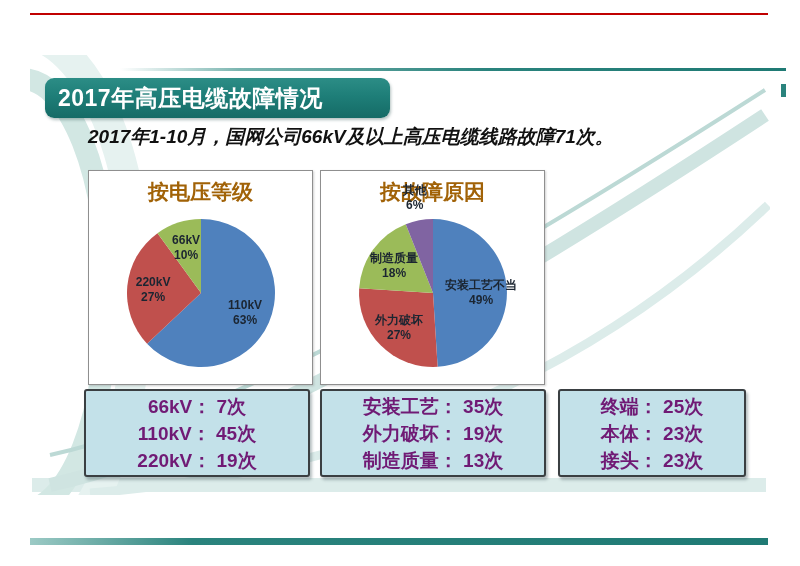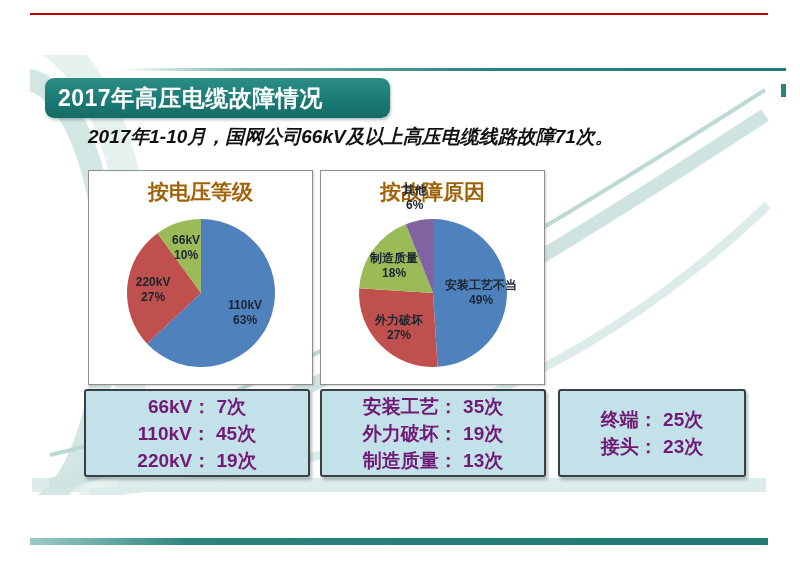--- a/index.html
+++ b/index.html
@@ -98,16 +98,17 @@
   </div>
 
   <div class="abs summary" style="left:320px;width:226px">
     <div class="sum-line">安装工艺： 35次</div>
     <div class="sum-line">外力破坏： 19次</div>
     <div class="sum-line">制造质量： 13次</div>
   </div>
 
   <div class="abs summary" style="left:558px;width:188px">
     <div class="sum-line">终端： 25次</div>
+    <div class="sum-line">本体： 23次</div>
     <div class="sum-line">接头： 23次</div>
   </div>
 
 </div>
 
 </body></html>

